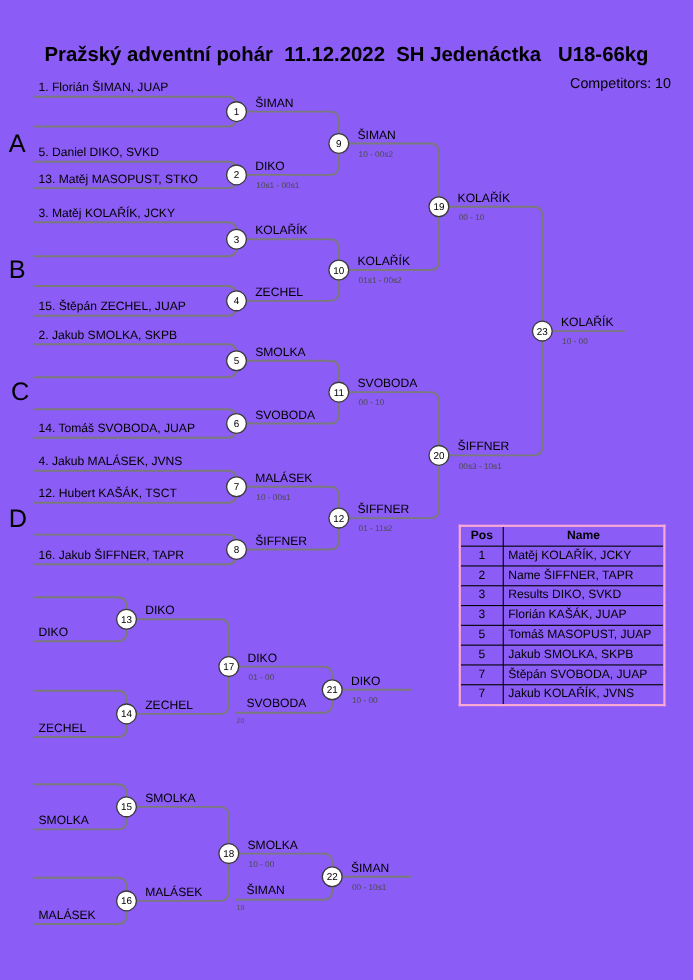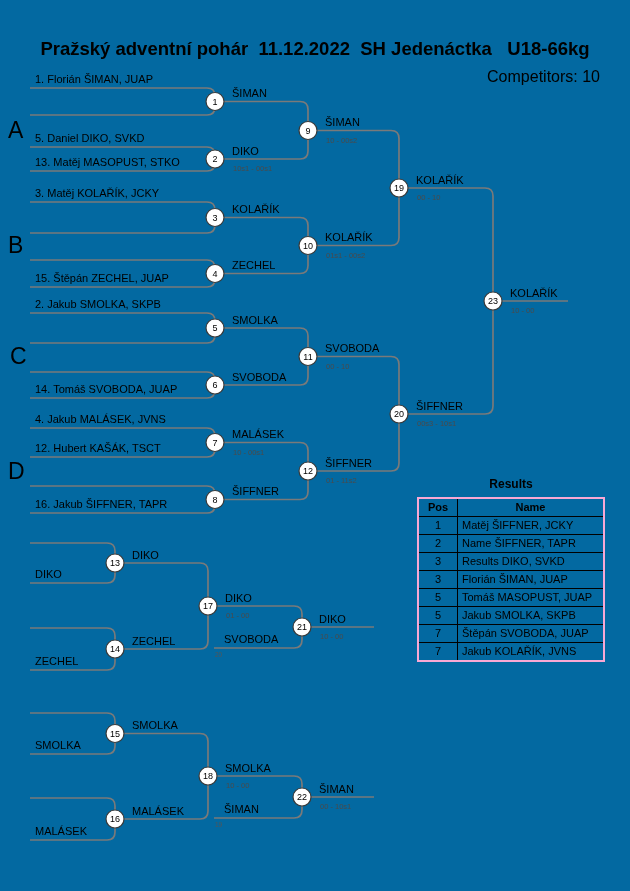--- a/index.html
+++ b/index.html
@@ -1,20 +1,20 @@
 <!DOCTYPE html>
 <html><head>
 <meta charset="utf-8">
 <style>
   html,body{margin:0;padding:0;background:#fff;}
-  #page{position:relative;width:630px;height:891px;background:#0369a1;overflow:hidden;
+  #page{position:relative;width:630px;height:891px;background:#8b5cf6;overflow:hidden;
         font-family:"Liberation Sans",sans-serif;}
   .title{position:absolute;top:38px;left:0;right:0;text-align:center;
          font-size:18.5px;font-weight:bold;color:#000;white-space:pre;}
-  .competitors{position:absolute;top:68px;right:30px;font-size:16px;color:#000;}
+  .competitors{position:absolute;top:68px;right:20px;font-size:13px;color:#000;}
   svg{position:absolute;left:0;top:0;}
   path.line{stroke:#7a7a7a;stroke-width:1.7;fill:none;}
   circle.node{stroke:#3a3a3a;stroke-width:1.2;fill:#fff;}
   text{fill:#000;font-family:"Liberation Sans",sans-serif;}
   .entrant-name{font-size:11px;}
   .winner-name{font-size:11px;}
   .score{font-size:7.5px;fill:#4a4a4a;}
   .circle-num{font-size:9px;text-anchor:middle;}
   .group-letter{font-size:23px;}
   .ref-num{font-size:6.5px;fill:#555;}
@@ -240,44 +240,43 @@
           <text class="circle-num" x="208" y="779.2">18</text>
         </g>
       <g>
           <circle class="node" cx="302" cy="797" r="9"></circle>
           <text class="circle-num" x="302" y="800.2">22</text>
         </g>
     </g>
   </svg>
 
   <div class="results">
-    <div class="results-title">Results</div>
     <table>
       <thead>
         <tr>
           <th class="pos">Pos</th>
           <th>Name</th>
         </tr>
       </thead>
       <tbody>
         <tr>
             <td class="pos">1</td>
-            <td>Matěj ŠIFFNER, JCKY</td>
+            <td>Matěj KOLAŘÍK, JCKY</td>
           </tr>
         <tr>
             <td class="pos">2</td>
             <td>Name ŠIFFNER, TAPR</td>
           </tr>
         <tr>
             <td class="pos">3</td>
             <td>Results DIKO, SVKD</td>
           </tr>
         <tr>
             <td class="pos">3</td>
-            <td>Florián ŠIMAN, JUAP</td>
+            <td>Florián KAŠÁK, JUAP</td>
           </tr>
         <tr>
             <td class="pos">5</td>
             <td>Tomáš MASOPUST, JUAP</td>
           </tr>
         <tr>
             <td class="pos">5</td>
             <td>Jakub SMOLKA, SKPB</td>
           </tr>
         <tr>

